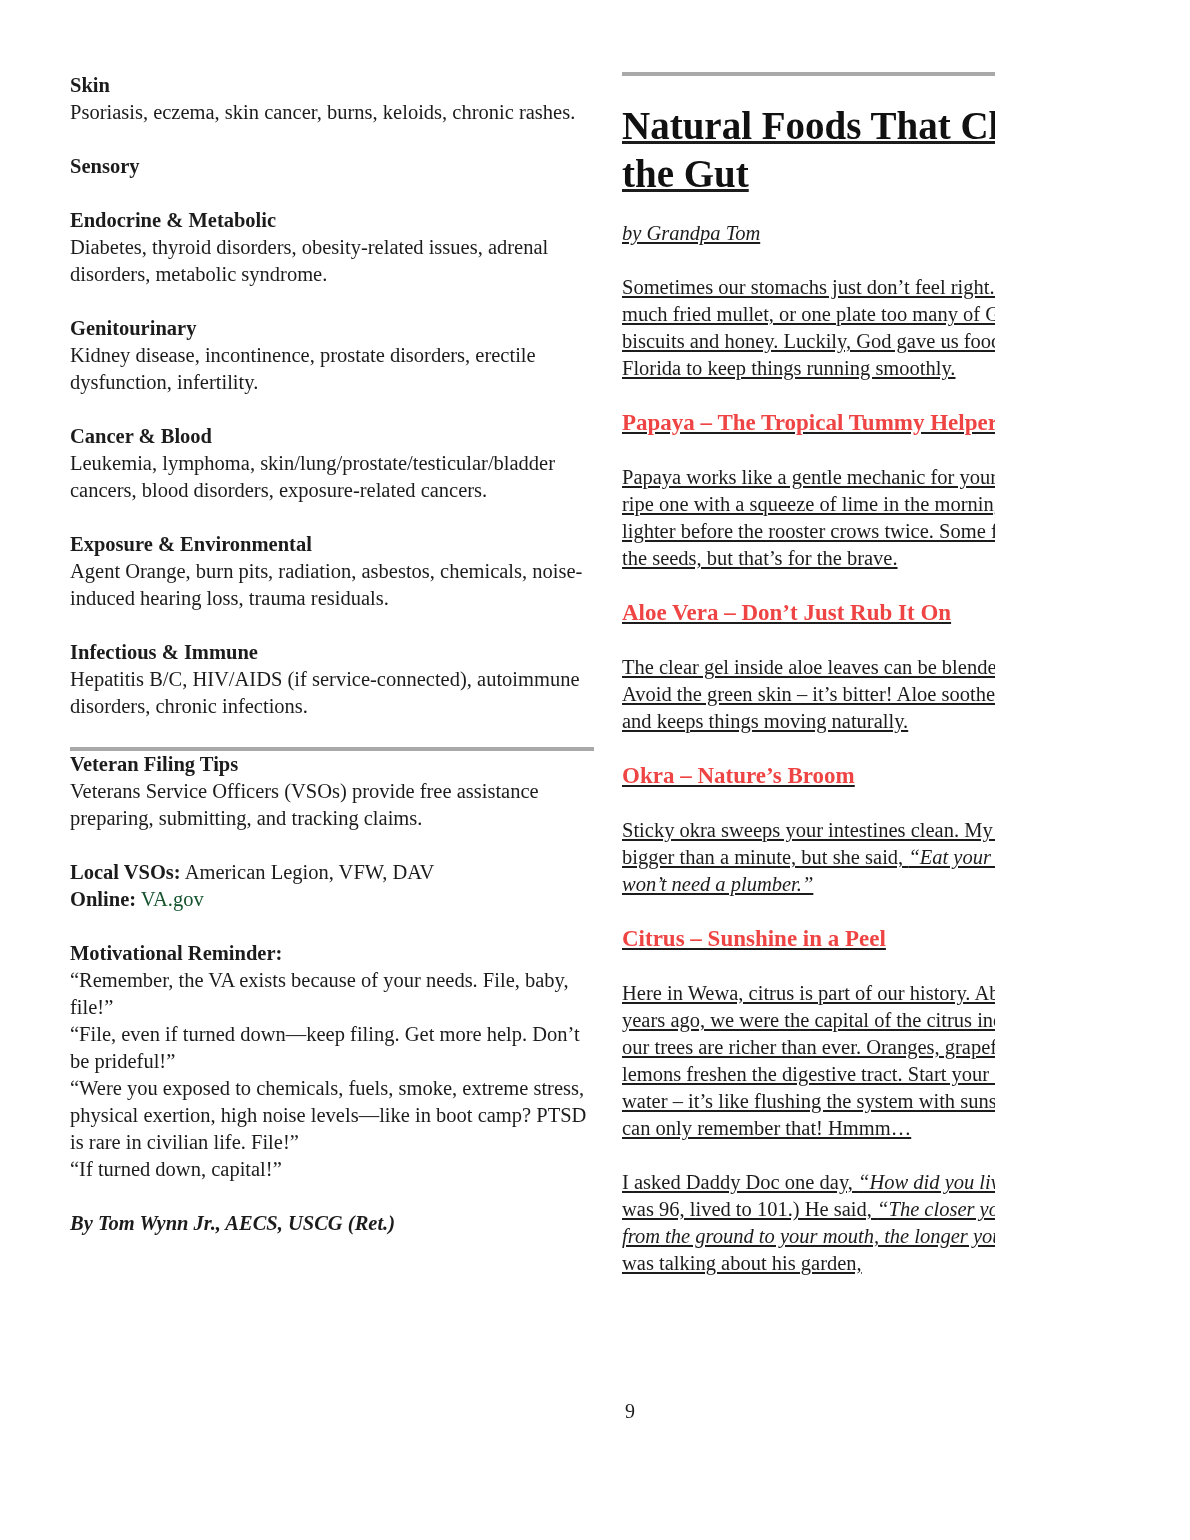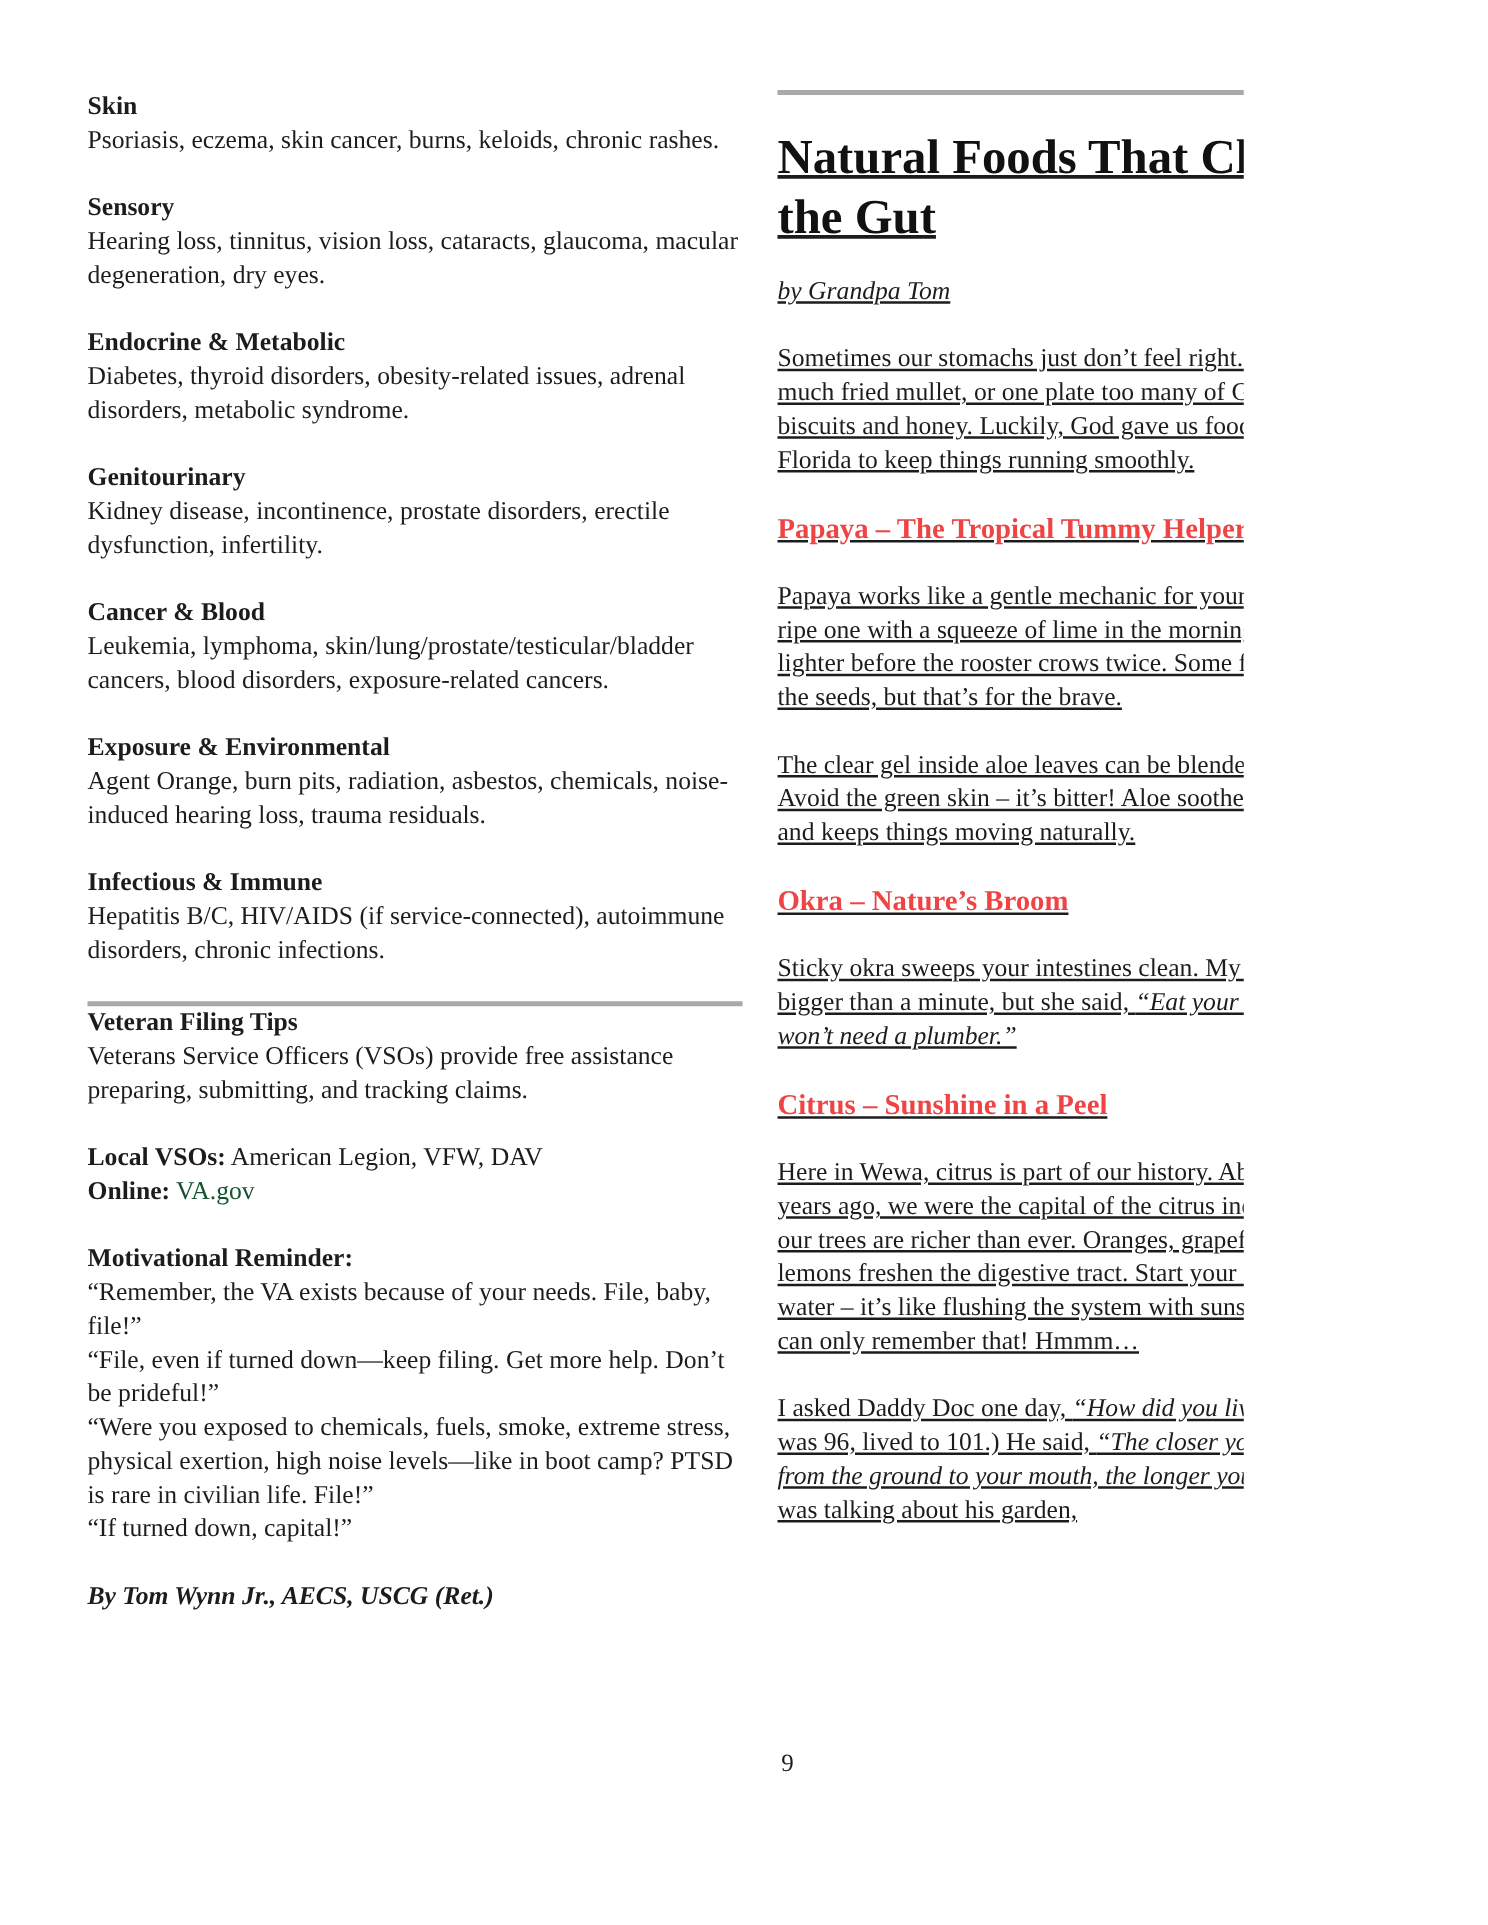--- a/index.html
+++ b/index.html
@@ -80,21 +80,20 @@
 
     <div class="col-left">
 
       <section class="cat-block">
         <div class="b">Skin</div>
         <div>Psoriasis, eczema, skin cancer, burns, keloids, chronic rashes.</div>
       </section>
 
       <section class="cat-block">
         <div class="b">Sensory</div>
-        <div>Hearing loss, tinnitus, vision loss, cataracts, glaucoma, macular degeneration, dry eyes.</div>
       </section>
 
       <section class="cat-block">
         <div class="b">Endocrine &amp; Metabolic</div>
         <div>Diabetes, thyroid disorders, obesity-related issues, adrenal disorders, metabolic syndrome.</div>
       </section>
 
       <section class="cat-block">
         <div class="b">Genitourinary</div>
         <div>Kidney disease, incontinence, prostate disorders, erectile dysfunction, infertility.</div>
@@ -143,20 +142,21 @@
 
       <h1 class="article-title">Natural Foods That Clean Out the Gut</h1>
 
       <div class="byline-right">by Grandpa Tom</div>
 
       <p>Sometimes our stomachs just don’t feel right. Maybe it’s too much fried mullet, or one plate too many of Grandma’s biscuits and honey. Luckily, God gave us food right here in Florida to keep things running smoothly.</p>
 
       <h2 class="section-heading">Papaya – The Tropical Tummy Helper</h2>
       <p>Papaya works like a gentle mechanic for your stomach. Eat a ripe one with a squeeze of lime in the morning, and you’ll feel lighter before the rooster crows twice. Some folks even chew the seeds, but that’s for the brave.</p>
 
+      <h2 class="section-heading">Aloe Vera – Don’t Just Rub It On</h2>
       <p>The clear gel inside aloe leaves can be blended into juice. Avoid the green skin – it’s bitter! Aloe soothes the stomach and keeps things moving naturally.</p>
 
       <h2 class="section-heading">Okra – Nature’s Broom</h2>
       <p><span>Sticky okra sweeps your intestines clean. My Grandma wasn’t bigger than a minute, but she said, </span><em class="quote-italic">“Eat your okra, and you won’t need a plumber.”</em></p>
 
       <h2 class="section-heading">Citrus – Sunshine in a Peel</h2>
       <p>Here in Wewa, citrus is part of our history. About 75 to 100 years ago, we were the capital of the citrus industry, and today our trees are richer than ever. Oranges, grapefruits, and lemons freshen the digestive tract. Start your day with lemon water – it’s like flushing the system with sunshine. Now if I can only remember that! Hmmm…</p>
 
       <p><span>I asked Daddy Doc one day, </span><em class="quote-italic">“How did you live so long?”</em><span> (He was 96, lived to 101.) He said, </span><em class="quote-italic">“The closer you get your food from the ground to your mouth, the longer you will live.”</em><span> He was talking about his garden,</span></p>
     </div>

